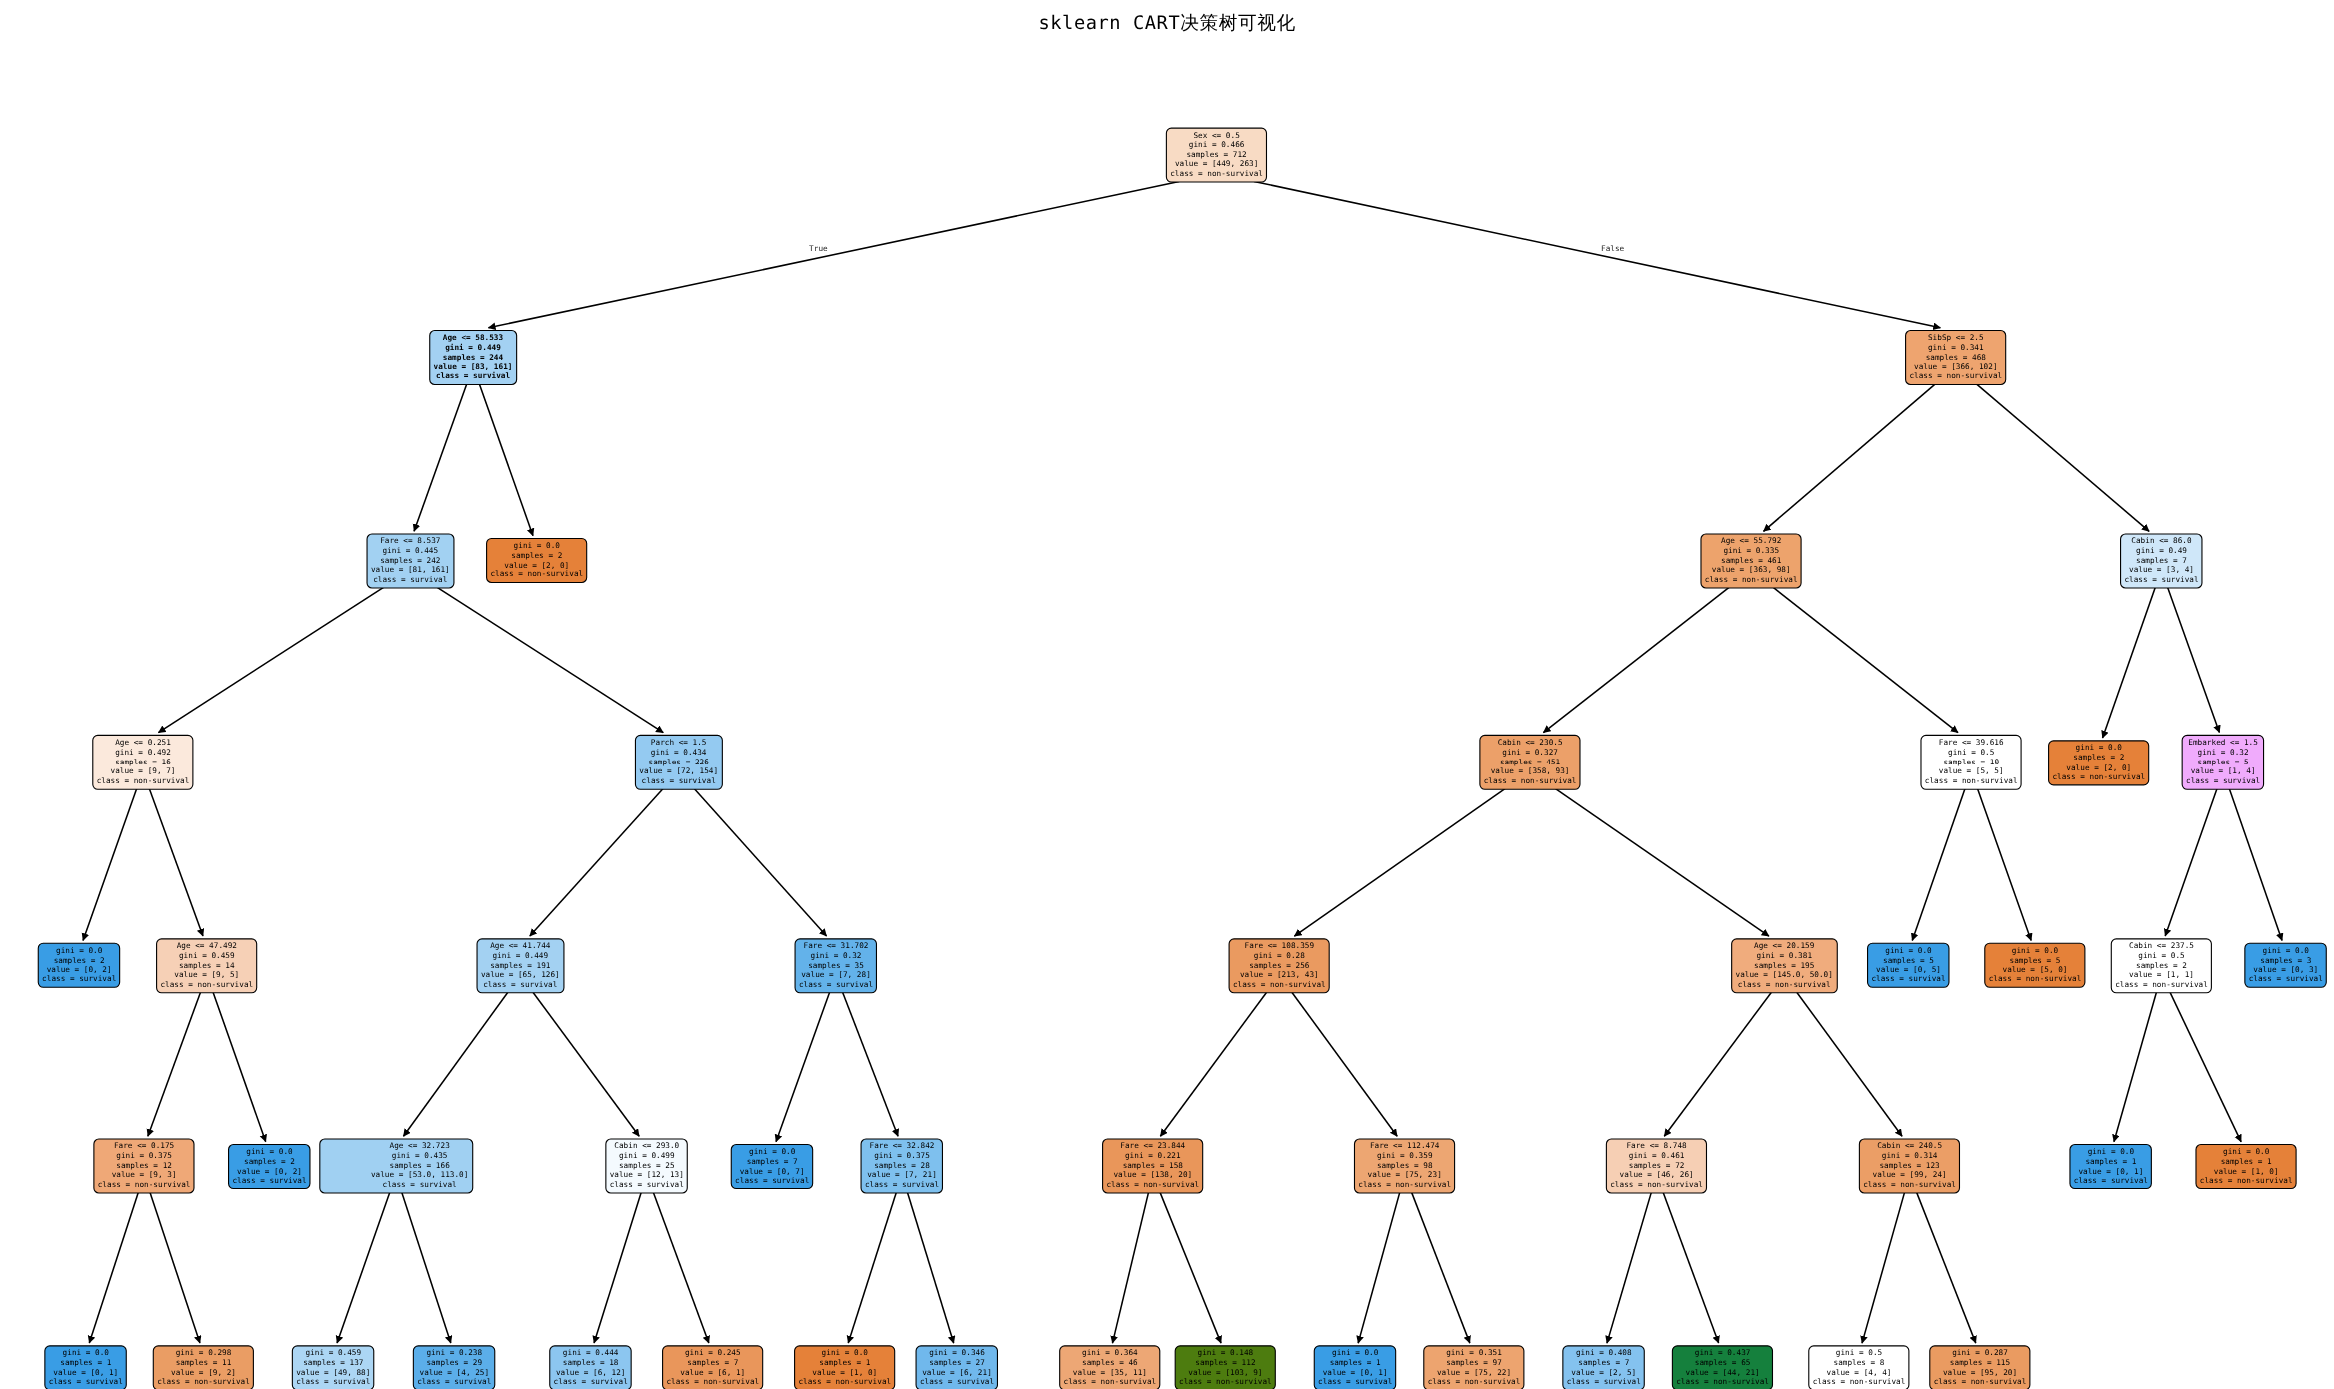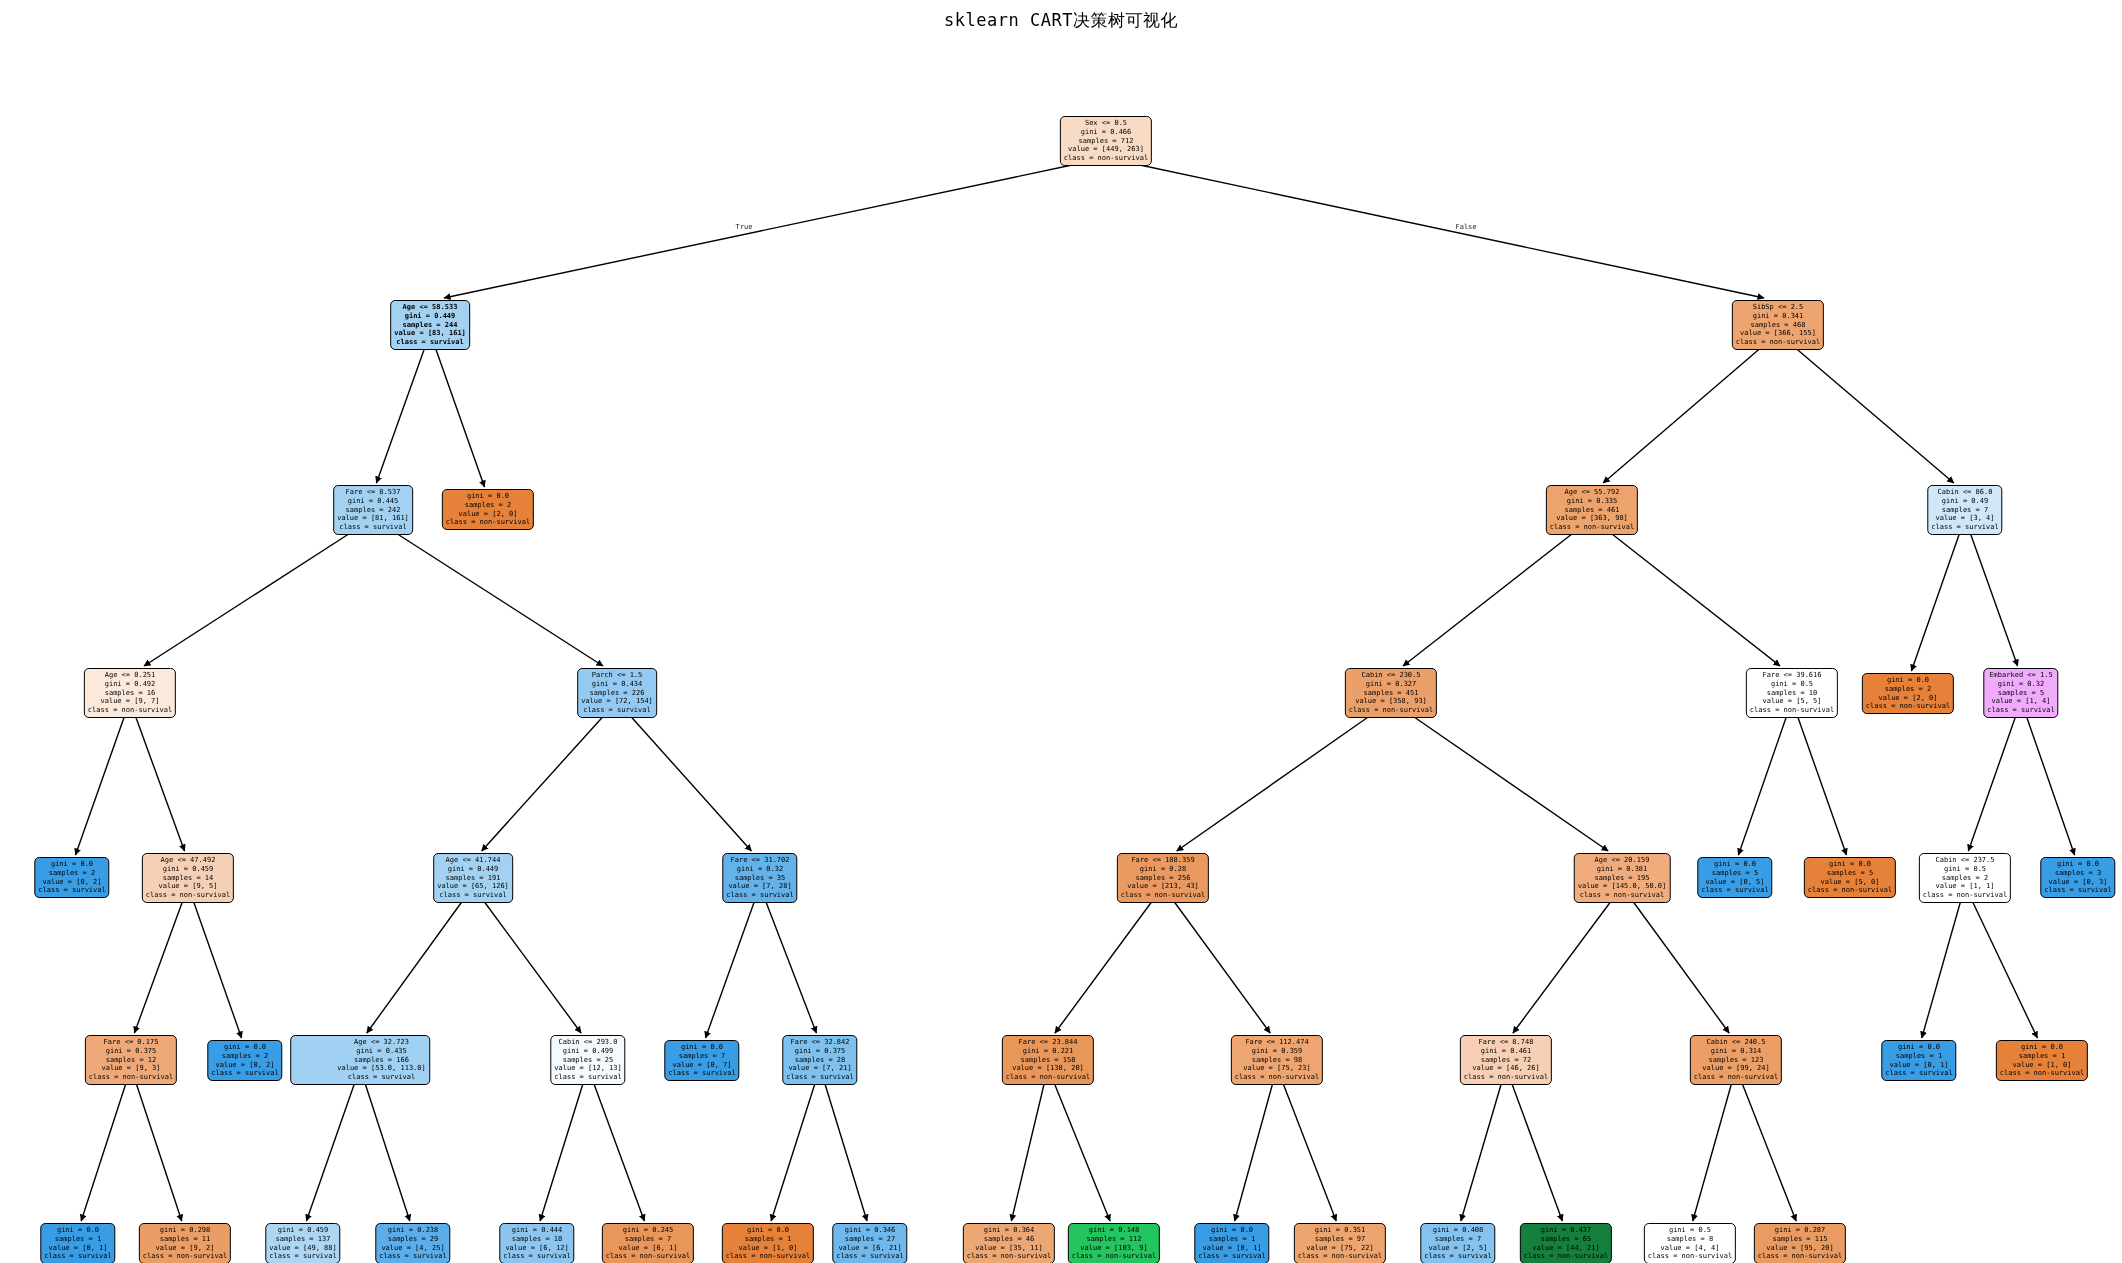--- a/index.html
+++ b/index.html
@@ -89,21 +89,21 @@
         <div>Age &lt;= 58.533</div>
         <div>gini = 0.449</div>
         <div>samples = 244</div>
         <div>value = [83, 161]</div>
         <div>class = survival</div>
       </div>
       <div class="node" style="left: 1778px; top: 300px; background: rgb(238, 164, 111);">
         <div>SibSp &lt;= 2.5</div>
         <div>gini = 0.341</div>
         <div>samples = 468</div>
-        <div>value = [366, 155]</div>
+        <div>value = [366, 102]</div>
         <div>class = non-survival</div>
       </div>
       <div class="node" style="left: 373px; top: 485px; background: rgb(162, 209, 242);">
         <div>Fare &lt;= 8.537</div>
         <div>gini = 0.445</div>
         <div>samples = 242</div>
         <div>value = [81, 161]</div>
         <div>class = survival</div>
       </div>
       <div class="node" style="left: 488px; top: 489px; background: rgb(229, 129, 57);">
@@ -360,21 +360,21 @@
         <div>samples = 27</div>
         <div>value = [6, 21]</div>
         <div>class = survival</div>
       </div>
       <div class="node" style="left: 1009px; top: 1223px; background: rgb(237, 167, 117);">
         <div>gini = 0.364</div>
         <div>samples = 46</div>
         <div>value = [35, 11]</div>
         <div>class = non-survival</div>
       </div>
-      <div class="node" style="left: 1114px; top: 1223px; background: #22c55e;">
+      <div class="node" style="left: 1114px; top: 1223px; background: #4d7c0f;">
         <div>gini = 0.148</div>
         <div>samples = 112</div>
         <div>value = [103, 9]</div>
         <div>class = non-survival</div>
       </div>
       <div class="node" style="left: 1232px; top: 1223px; background: rgb(57, 157, 229);">
         <div>gini = 0.0</div>
         <div>samples = 1</div>
         <div>value = [0, 1]</div>
         <div>class = survival</div>

